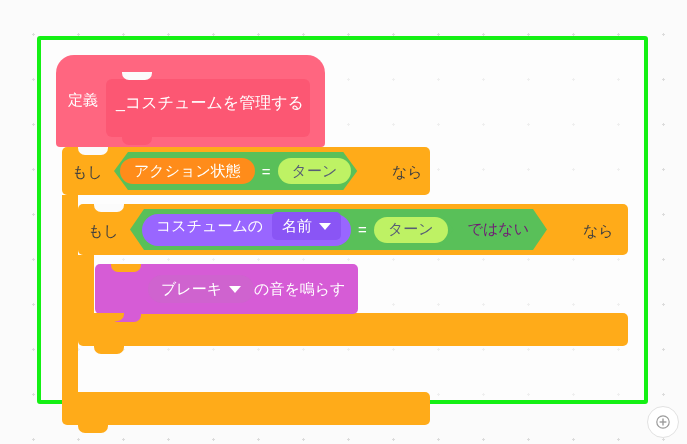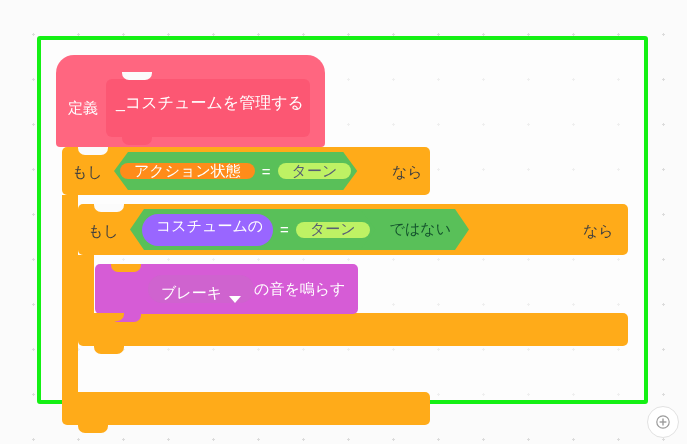--- a/index.html
+++ b/index.html
@@ -32,21 +32,21 @@
     position:absolute;left:56px;top:55px;width:269px;height:92px;
     background:#FF6680;
     border-radius:18px 18px 4px 4px;
   }
   
   .define-block .notch{
     position:absolute;left:16px;bottom:-8px;width:30px;height:9px;
     background:#FF6680;border-radius:0 0 7px 7px;
   }
   .define-label{
-    position:absolute;left:12px;top:44px;font-size:15px;color:#fff;
+    position:absolute;left:12px;top:36px;font-size:15px;color:#fff;
   }
   .proto-block{
     position:absolute;left:50px;top:24px;width:204px;height:58px;
     background:#FC5773;border-radius:6px;
   }
   .proto-block .pn-top{
     position:absolute;left:16px;top:-7px;width:30px;height:8px;
     background:#fbfbfb;border-radius:0 0 7px 7px;
   }
   .proto-block .pn-bot{
@@ -88,41 +88,41 @@
   
   .hex{
     position:absolute;background:#59C059;
     display:flex;align-items:center;
     clip-path:polygon(14px 0,100% 0,100% 50%,100% 100%,14px 100%,0 50%);
   }
   .hex.r-point{
     clip-path:polygon(14px 0, calc(100% - 14px) 0, 100% 50%, calc(100% - 14px) 100%, 14px 100%, 0 50%);
   }
   .hex-eq{color:#fff;font-size:15px;margin:0 7px;}
-  .hex-word{color:#14532d;font-size:15px;font-family:Liberation Mono, monospace;}
+  .hex-word{color:#701a75;font-size:15px;font-family:Liberation Mono, monospace;}
 
   
   .oval{
     display:inline-flex;align-items:center;justify-content:center;
     border-radius:999px;color:#fff;font-size:15px;
-    padding:8px 14px;height:16px;box-sizing:border-box;
+    padding:8px 14px;height:26px;box-sizing:border-box;
     white-space:nowrap;
   }
   .oval-orange{background:#FF8C1A;}
   .oval-purple{background:#9966FF;}
   .oval-white{background:#bef264;color:#575E75;font-size:15px;}
 
   
   .dd{
     display:inline-flex;align-items:center;gap:7px;
     background:#8a55f5;border-radius:5px;
     height:28px;padding:0 10px;color:#fff;font-size:15px;
     box-sizing:border-box;
   }
-  .dd.on-magenta{background:#CF63CF;border-radius:999px;padding:0 13px;height:28px;align-items:flex-end;}
+  .dd.on-magenta{background:#CF63CF;border-radius:999px;padding:0 13px;height:28px;}
   .caret{
     width:0;height:0;border-left:6px solid transparent;
     border-right:6px solid transparent;border-top:7px solid #fff;
     display:inline-block;
   }
 
   
   .sound-block{
     position:absolute;left:95px;top:264px;width:263px;height:50px;
     background:#D65CD6;border-radius:5px;
@@ -189,20 +189,24 @@
   <div class="c-block" style="left:78px;top:204px;">
     <div class="c-head" style="width:550px;height:51px;">
       <div class="n-top"></div>
       <span class="c-word" style="left:10px;top:18px;">もし</span>
 
       <div class="hex r-point" style="left:52px;top:5px;height:41px;padding:0 6px;">
 
         <span class="hex r-point" style="position:relative;height:37px;padding:0 6px;display:inline-flex;align-items:center;">
           <span class="oval oval-purple" style="padding:0 10px 7px 14px;gap:9px;height:32px;">
             <span>コスチュームの</span>
+            <span class="dd">
+              <span>名前</span>
+              <span class="caret"></span>
+            </span>
           </span>
           <span class="hex-eq">=</span>
           <span class="oval oval-white">ターン</span>
         </span>
         <span class="hex-word" style="margin:0 12px 0 14px;">ではない</span>
       </div>
       <span class="c-word" style="left:505px;top:18px;">なら</span>
     </div>
     <div class="c-spine" style="top:51px;height:58px;"></div>
     <div class="c-foot" style="top:109px;width:550px;">

